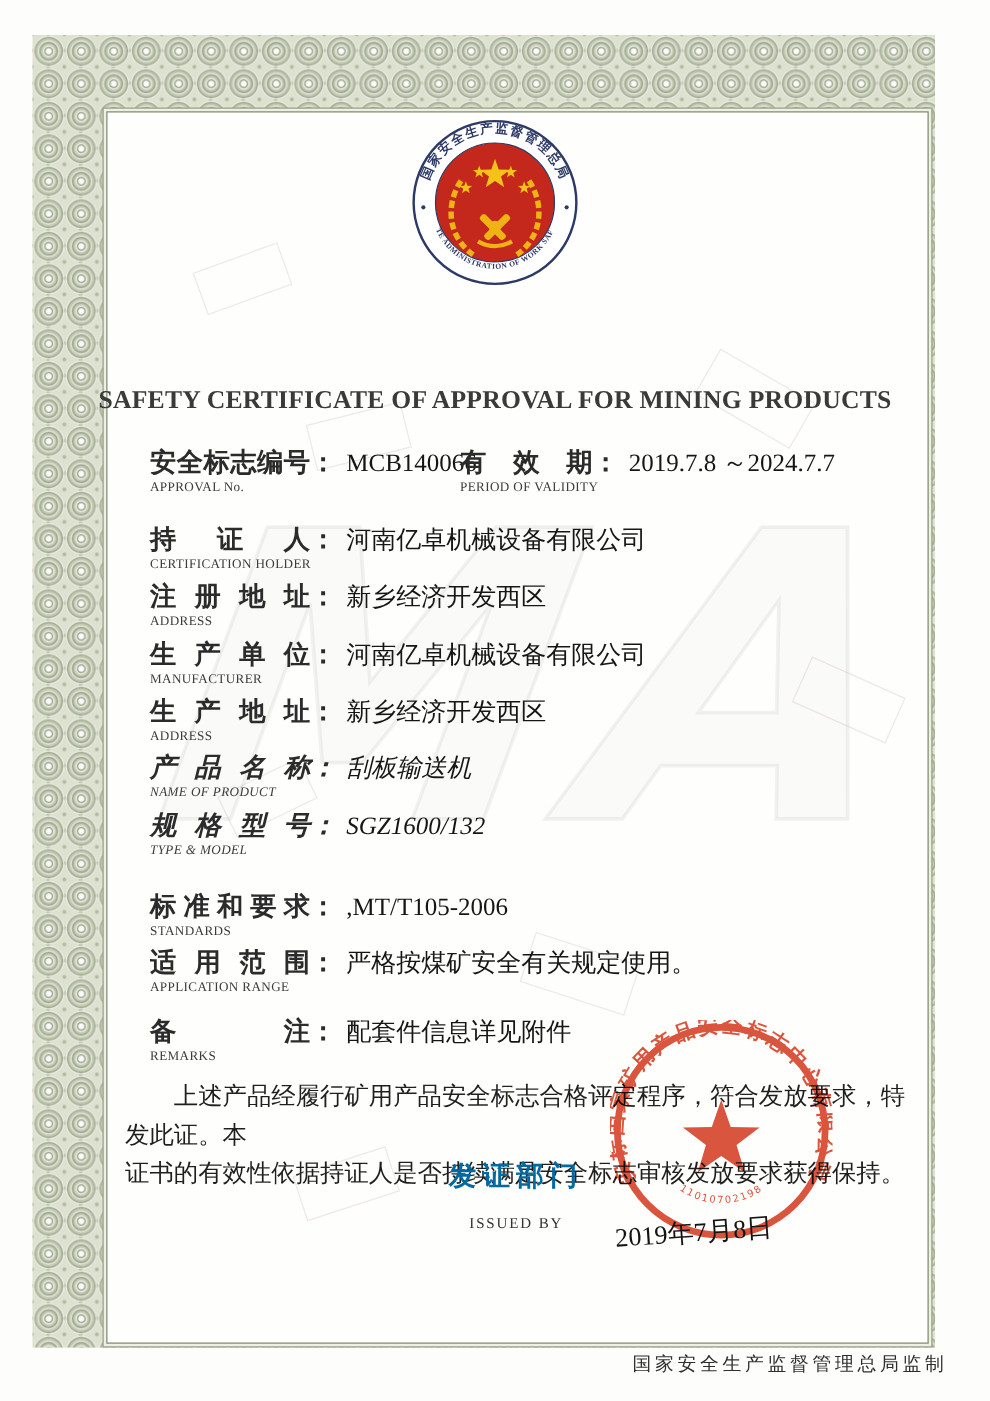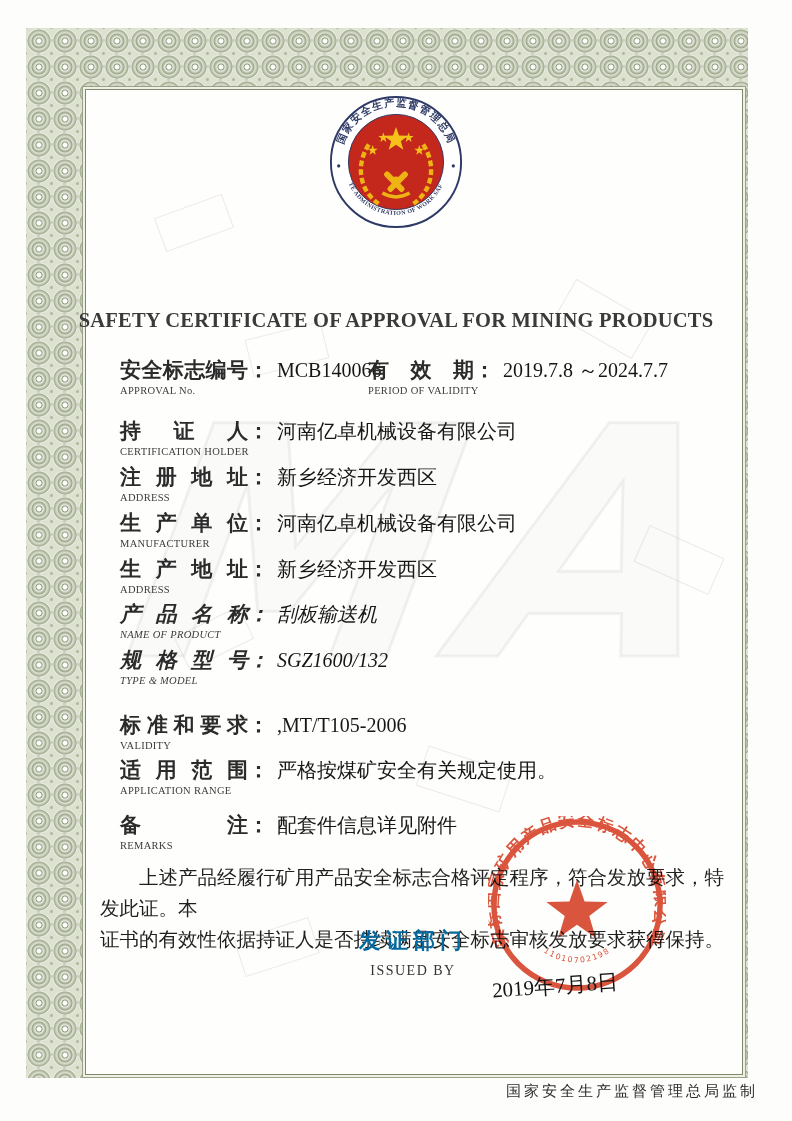--- a/index.html
+++ b/index.html
@@ -49,21 +49,21 @@
   .sub{font-size:10.5px;color:#3c3c3c;letter-spacing:.3px;margin-top:1px;}
 
   
   .statement{position:absolute;left:100px;top:862px;width:640px;
     font-size:19.5px;line-height:31px;color:#1f1f1f;}
   .statement .l1{text-indent:2em;}
 
   
   .issuer{position:absolute;left:318px;top:926px;width:190px;text-align:center;}
   .issuer .cn{font-size:22px;font-weight:bold;letter-spacing:5px;color:#0369a1;}
-  .issuer .en{font-size:14px;letter-spacing:1.5px;color:#333;margin-top:7px;}
+  .issuer .en{font-size:12px;letter-spacing:1.5px;color:#333;margin-top:15px;}
   .issue-date{position:absolute;left:492px;top:972px;font-size:21px;color:#141414;
     transform:rotate(-4deg);white-space:nowrap;}
   .seal{position:absolute;left:488px;top:816px;mix-blend-mode:multiply;opacity:.93;}
 
   
   .footer{position:absolute;right:34px;top:1082px;font-size:15px;letter-spacing:3px;
     color:#2e2e2e;white-space:nowrap;margin-left:12px;}
 </style>
 </head>
 <body>
@@ -155,21 +155,21 @@
       <div class="sub">NAME OF PRODUCT</div>
     </div>
 
     <div class="frow" style="top:646px;font-style:italic;">
       <div class="line"><span class="lab">规 格 型 号</span><span class="colon">：</span><span class="val">SGZ1600/132</span></div>
       <div class="sub">TYPE &amp; MODEL</div>
     </div>
 
     <div class="frow" style="top:711px;">
       <div class="line"><span class="lab">标准和要求</span><span class="colon">：</span><span class="val">,MT/T105-2006</span></div>
-      <div class="sub">VALIDITY</div>
+      <div class="sub">STANDARDS</div>
     </div>
 
     <div class="frow" style="top:756px;">
       <div class="line"><span class="lab">适 用 范 围</span><span class="colon">：</span><span class="val">严格按煤矿安全有关规定使用。</span></div>
       <div class="sub">APPLICATION RANGE</div>
     </div>
 
     <div class="frow" style="top:811px;">
       <div class="line"><span class="lab">备　　注</span><span class="colon">：</span><span class="val">配套件信息详见附件</span></div>
       <div class="sub">REMARKS</div>

